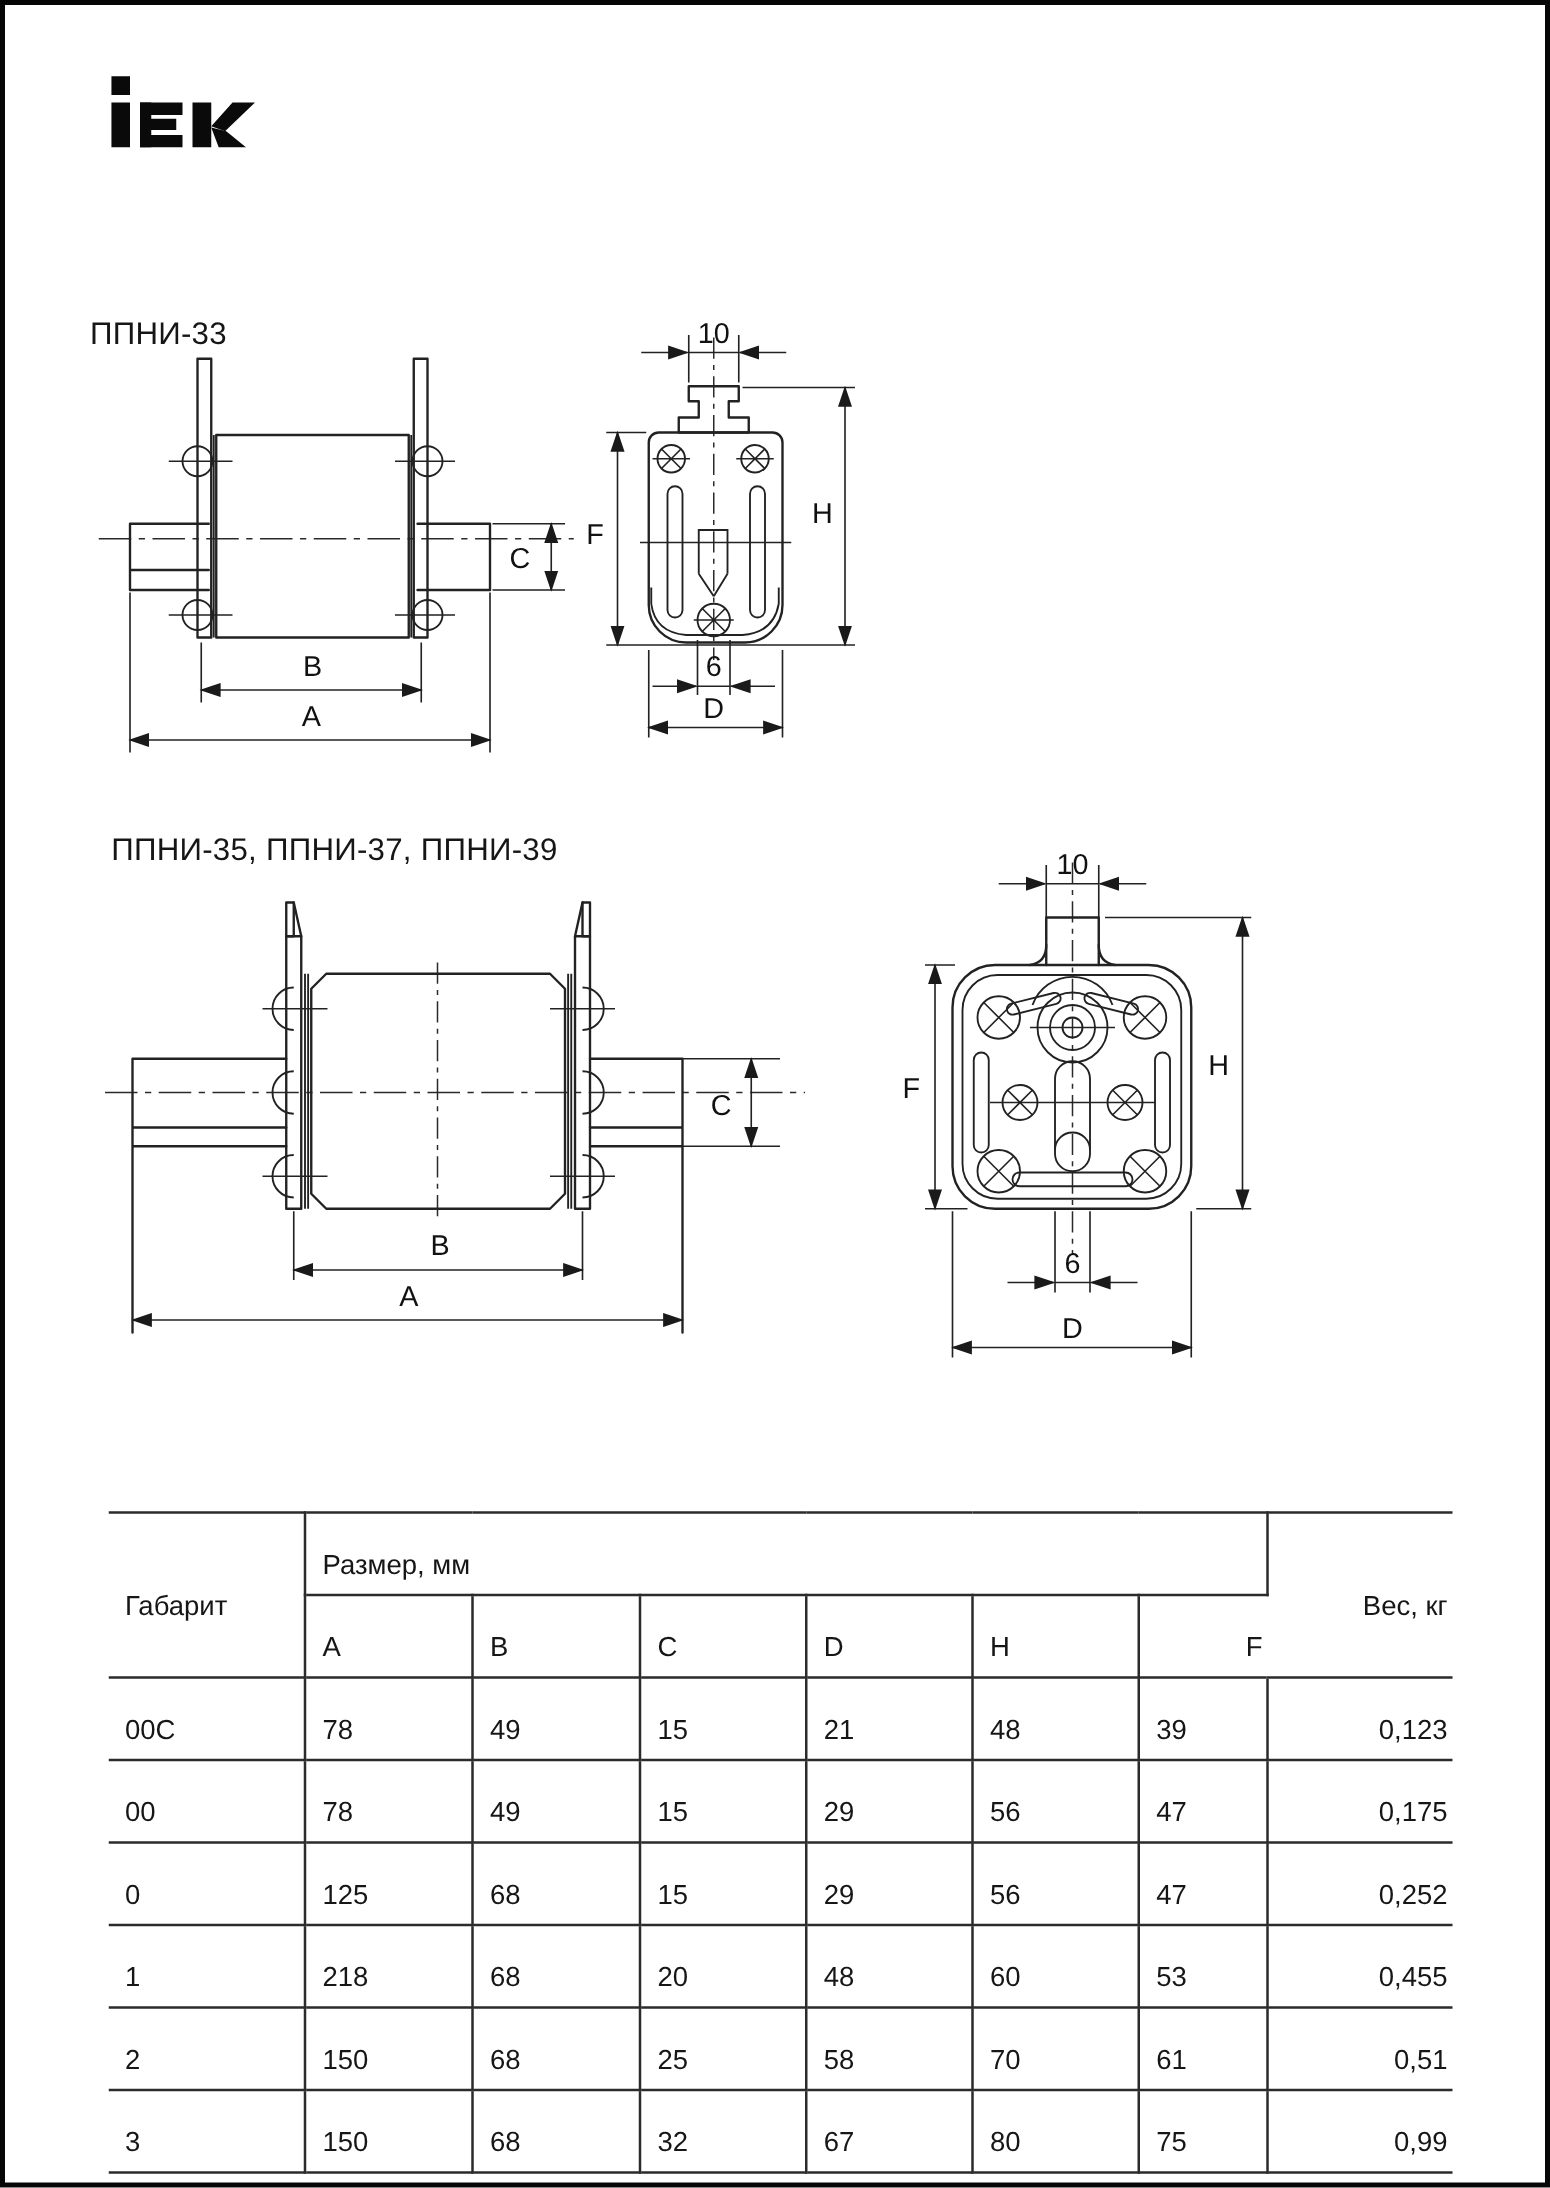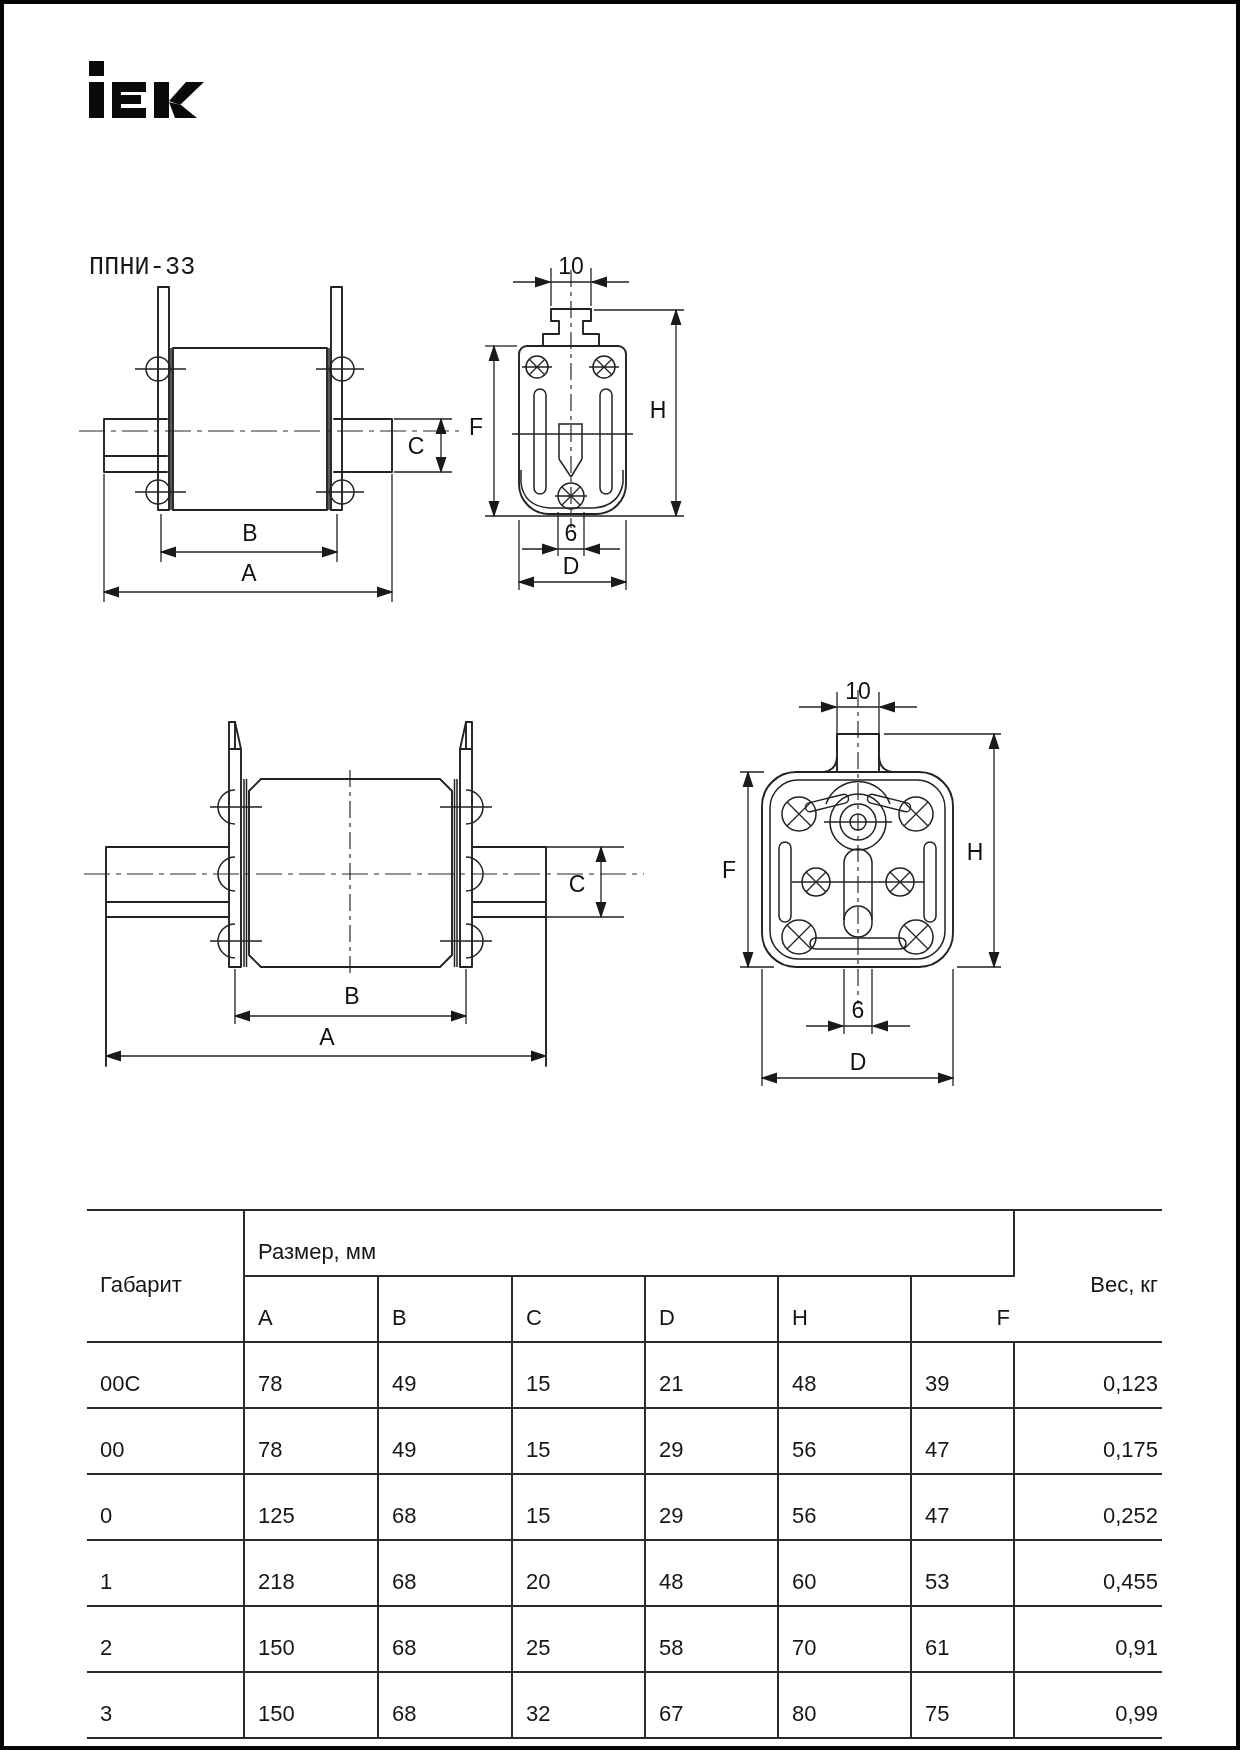--- a/index.html
+++ b/index.html
@@ -70,21 +70,21 @@
       <rect x="23" y="22" width="9" height="36"></rect>
       <rect x="23" y="22" width="34" height="10"></rect>
       <rect x="23" y="35" width="29" height="9"></rect>
       <rect x="23" y="48" width="34" height="10"></rect>
       <rect x="65" y="22" width="15" height="36"></rect>
       <polygon points="80,41 97,22 115,22 91,45"></polygon>
       <polygon points="80,42 92,45 108,58 86,58"></polygon>
     </g>
   </svg>
 
-  <div class="abs section-title" style="left:85px;top:249px;font-family:Liberation Mono, monospace;">ППНИ-33</div>
+  <div class="abs section-title" style="left:68px;top:249px;">ППНИ-33</div>
 
   <svg class="abs draw" style="left:0;top:210px;" width="760" height="410" viewBox="0 210 760 410">
     <defs>
       <marker id="ar1" viewBox="0 0 12 8" refX="11" refY="4" markerWidth="13" markerHeight="9" orient="auto-start-reverse">
         <path d="M0,0 L12,4 L0,8 Z" fill="#1a1a1a"></path>
       </marker>
     </defs>
 
     <g>
       <path class="cl" d="M75,427 H455"></path>
@@ -162,20 +162,21 @@
       <line class="dim" x1="518" y1="545" x2="553" y2="545" marker-end="url(#ar1)"></line>
       <line class="dim" x1="616" y1="545" x2="581" y2="545" marker-end="url(#ar1)"></line>
       <text class="dl" x="567" y="537">6</text>
 
       <path class="dim" d="M515,516 V586 M622,516 V586"></path>
       <line class="dim" x1="515" y1="578" x2="622" y2="578" marker-start="url(#ar1)" marker-end="url(#ar1)"></line>
       <text class="dl" x="567" y="570">D</text>
     </g>
   </svg>
 
+  <div class="abs section-title" style="left:85px;top:662px;">ППНИ-35, ППНИ-37, ППНИ-39</div>
 
   <svg class="abs draw" style="left:0;top:670px;" width="1030" height="420" viewBox="0 670 1030 420">
     <defs>
       <marker id="ar2" viewBox="0 0 12 8" refX="11" refY="4" markerWidth="13" markerHeight="9" orient="auto-start-reverse">
         <path d="M0,0 L12,4 L0,8 Z" fill="#1a1a1a"></path>
       </marker>
     </defs>
 
     <g>
       <path class="cl" d="M80,870 H640"></path>
@@ -341,21 +342,21 @@
         <td>0,455</td>
       </tr>
       <tr>
         <td>2</td>
         <td>150</td>
         <td>68</td>
         <td>25</td>
         <td>58</td>
         <td>70</td>
         <td>61</td>
-        <td>0,91</td>
+        <td>0,51</td>
       </tr>
       <tr>
         <td>3</td>
         <td>150</td>
         <td>68</td>
         <td>32</td>
         <td>67</td>
         <td>80</td>
         <td>75</td>
         <td>0,99</td>

